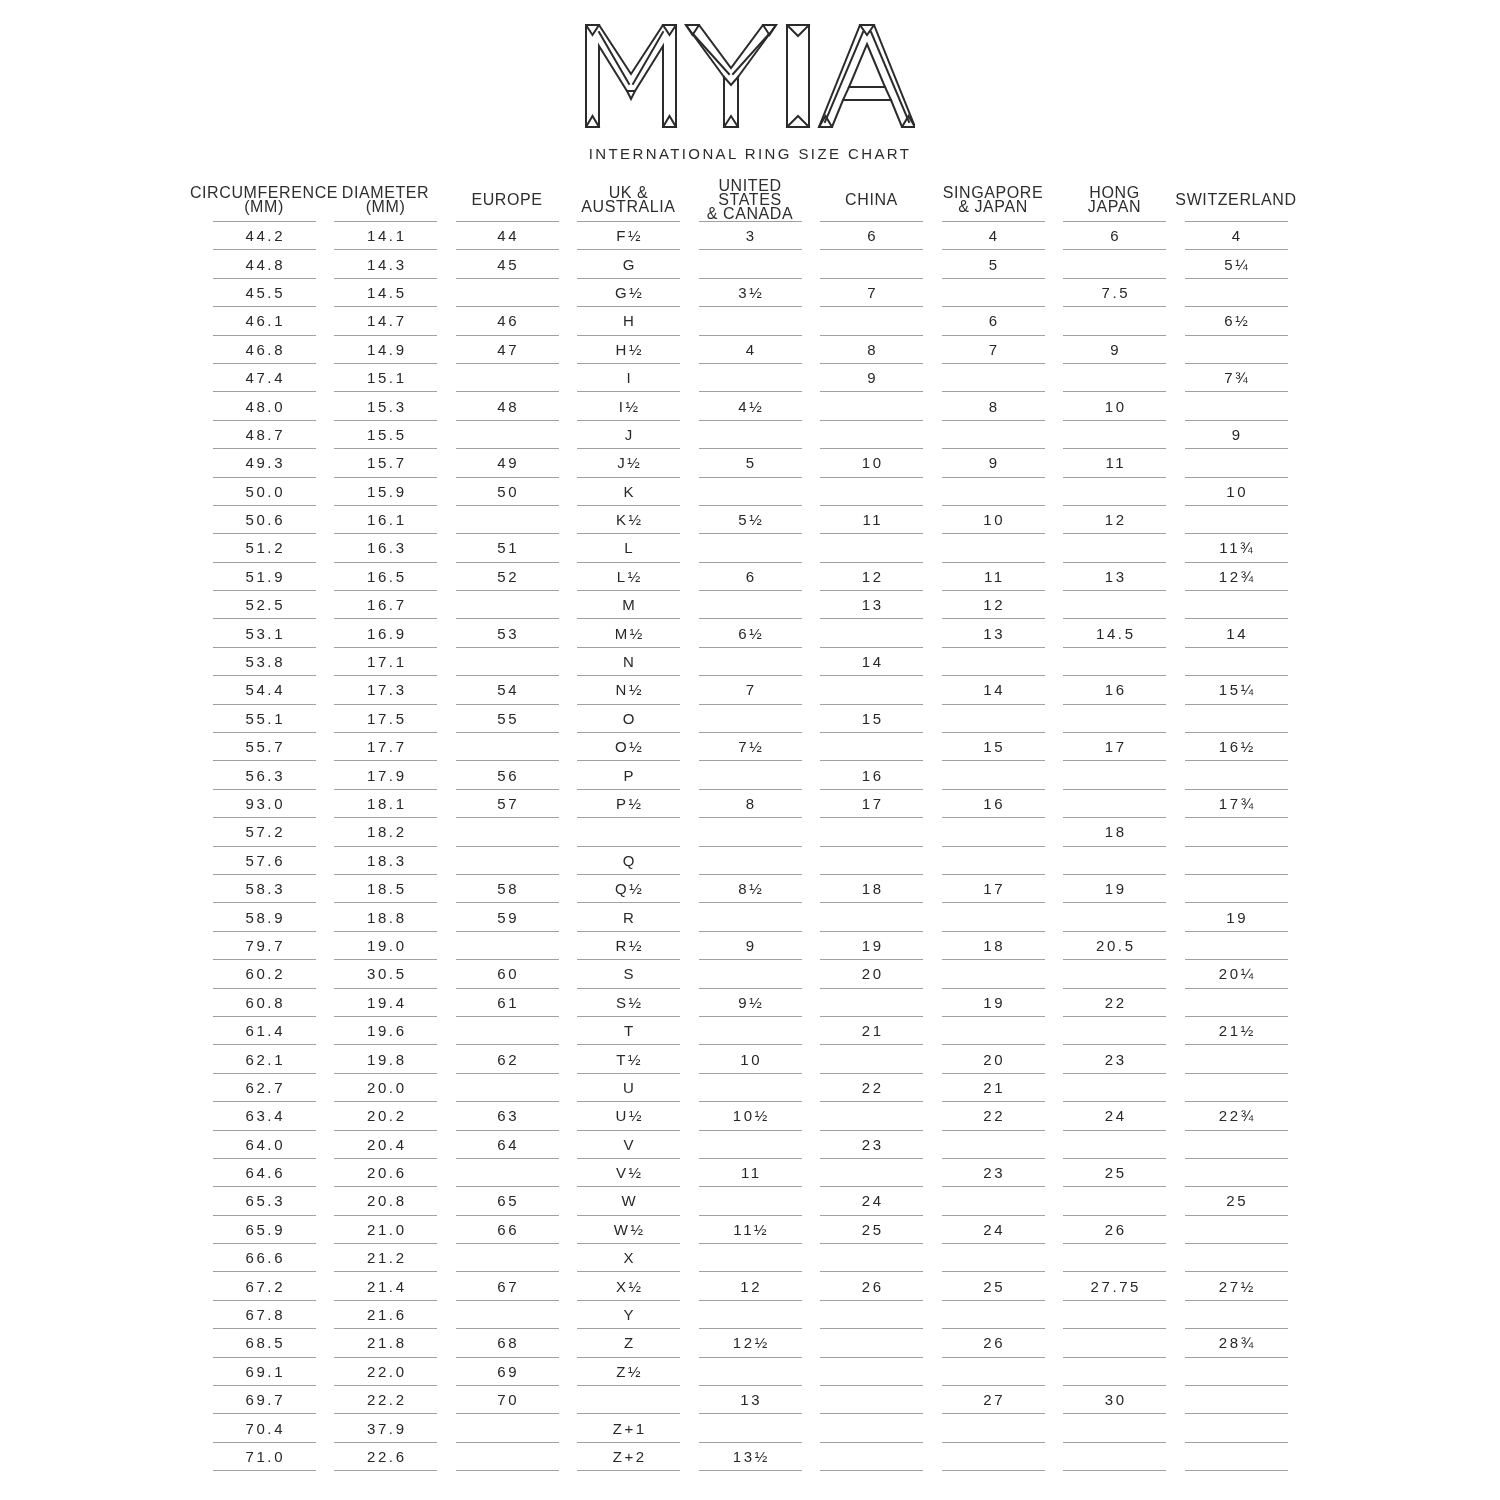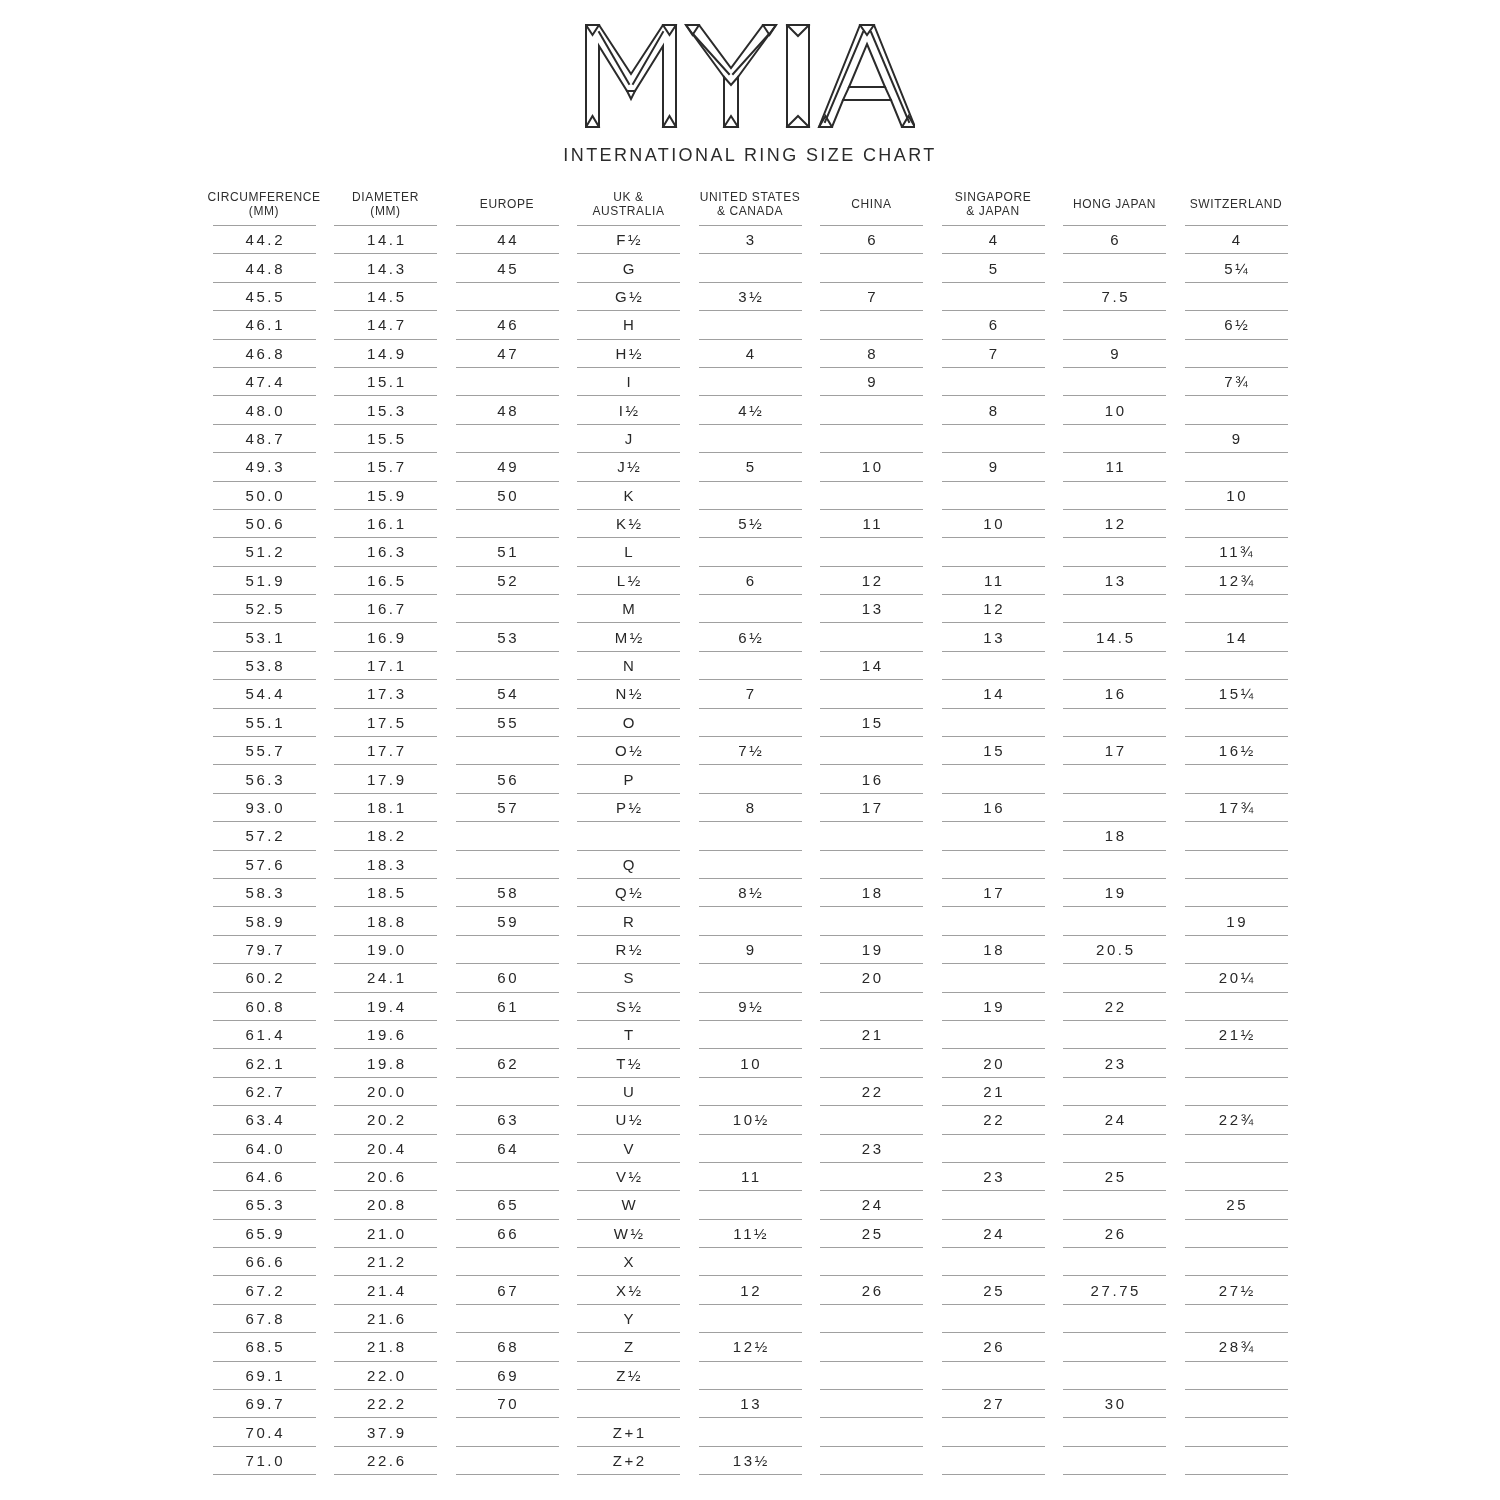--- a/index.html
+++ b/index.html
@@ -21,21 +21,21 @@
     fill: none;
     stroke: #2b2b2b;
     stroke-width: 2;
     stroke-linejoin: miter;
     stroke-linecap: square;
   }
 
   .subtitle {
     margin-top: 17px;
     text-align: center;
-    font-size: 18px;
+    font-size: 15px;
     font-weight: 400;
     letter-spacing: 2.4px;
     color: #2b2b2b;
   }
 
   .size-table {
     width: 1075px;
     margin: 21px auto 0;
     display: grid;
     grid-template-columns: repeat(9, 103px);
@@ -43,21 +43,21 @@
     justify-content: center;
   }
   .hcell {
     height: 39px;
     border-bottom: 1.5px solid #a0a0a0;
     display: flex;
     flex-direction: column;
     justify-content: center;
     align-items: center;
     text-align: center;
-    font-size: 12px;
+    font-size: 16px;
     line-height: 14px;
     letter-spacing: 0.6px;
     color: #2e2e2e;
     padding-bottom: 5px;
   }
   .cell {
     height: 28.4px;
     border-bottom: 1.5px solid #a0a0a0;
     display: flex;
     align-items: center;
@@ -373,21 +373,21 @@
       <div class="cell">79.7</div>
       <div class="cell">19.0</div>
       <div class="cell"></div>
       <div class="cell">R½</div>
       <div class="cell">9</div>
       <div class="cell">19</div>
       <div class="cell">18</div>
       <div class="cell">20.5</div>
       <div class="cell"></div>
       <div class="cell">60.2</div>
-      <div class="cell">24.1</div>
+      <div class="cell">30.5</div>
       <div class="cell">60</div>
       <div class="cell">S</div>
       <div class="cell"></div>
       <div class="cell">20</div>
       <div class="cell"></div>
       <div class="cell"></div>
       <div class="cell">20¼</div>
       <div class="cell">60.8</div>
       <div class="cell">19.4</div>
       <div class="cell">61</div>

